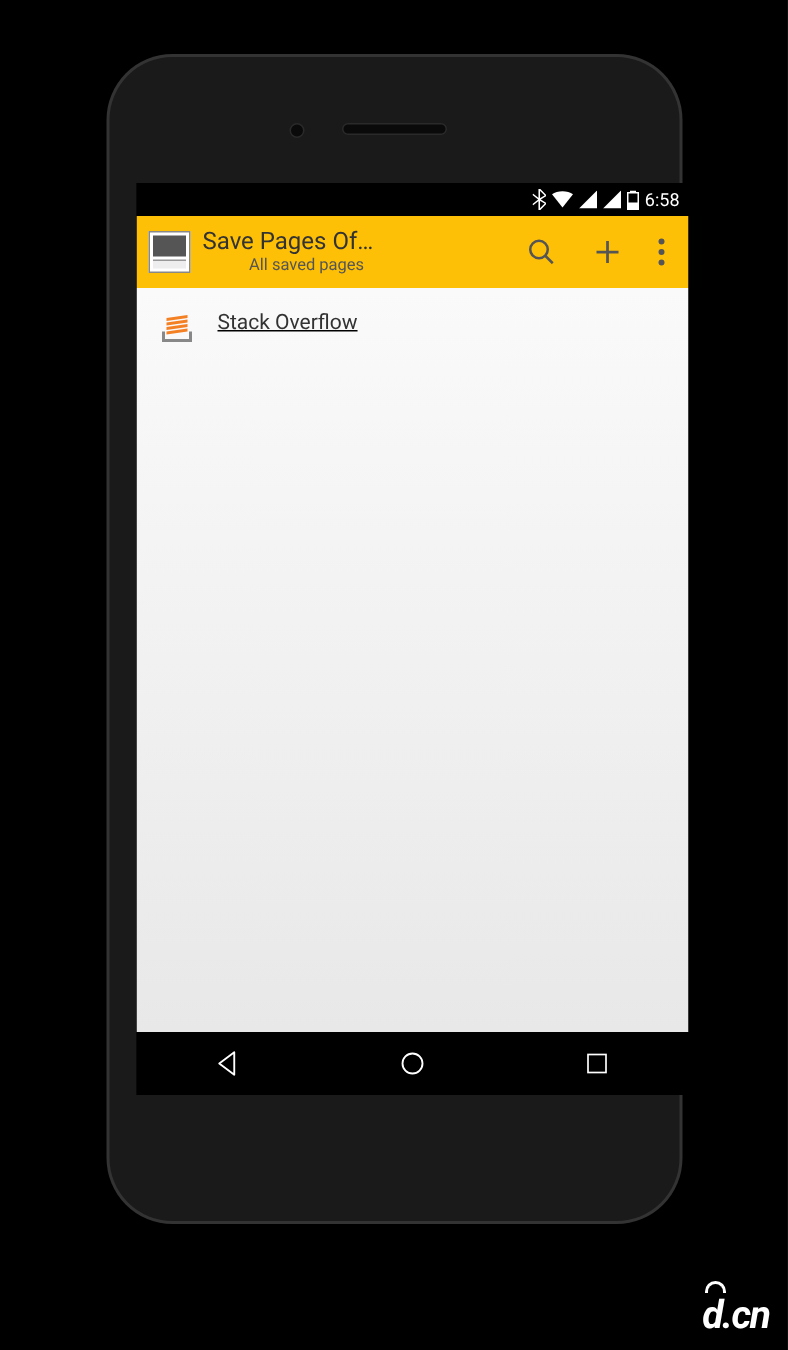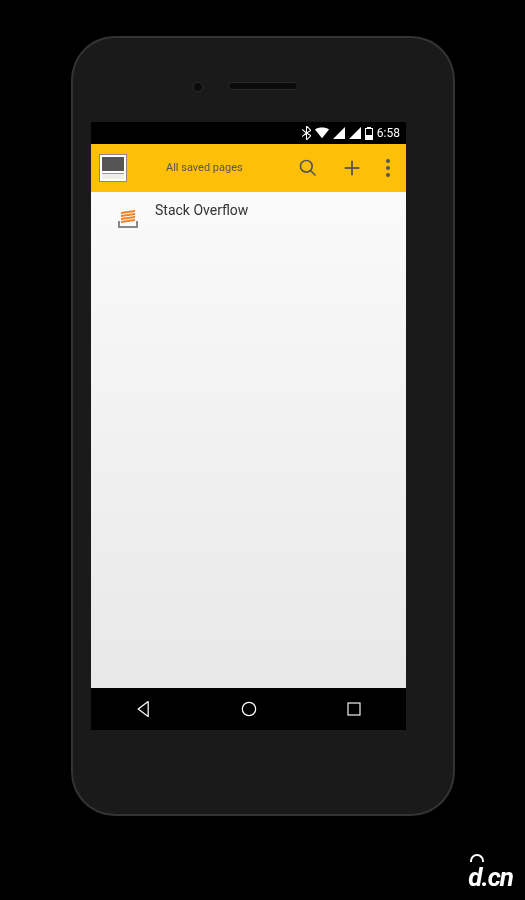--- a/index.html
+++ b/index.html
@@ -39,21 +39,21 @@
       width: 10px;
       height: 10px;
       background: #0a0a0a;
       border-radius: 50%;
       border: 1px solid #2a2a2a;
     }
     .screen {
       position: absolute;
       top: 84px;
       left: 18px;
-      width: 315px;
+      width: 368px;
       height: 608px;
       background: #000;
       overflow: hidden;
     }
     .status-bar {
       height: 22px;
       background: #000;
       display: flex;
       align-items: center;
       justify-content: flex-end;
@@ -134,23 +134,25 @@
       height: 4px;
       background: #555;
       border-radius: 50%;
     }
     .content {
       height: calc(100% - 22px - 48px - 42px);
       background: linear-gradient(to bottom, #fafafa, #e8e8e8);
     }
     .list-item {
       display: flex;
-      padding: 10px 24px;
+      align-items: center;
+      padding: 10px 14px;
       gap: 14px;
       cursor: pointer;
+      text-decoration: underline;
     }
     .list-icon {
       width: 26px;
       height: 26px;
       position: relative;
       display: flex;
       align-items: flex-end;
       justify-content: center;
     }
     .so-stack {
@@ -257,20 +259,21 @@
         </svg>
       <span>6:58</span>
     </div>
 
     <div class="app-bar">
       <div class="app-icon">
         <div class="app-icon-top"></div>
         <div class="app-icon-bottom"></div>
       </div>
       <div class="app-title-group">
+        <div class="app-title">Save Pages Of…</div>
         <div class="app-subtitle">All saved pages</div>
       </div>
       <div class="action-btn">
         <svg width="20" height="20" viewBox="0 0 24 24">
             <circle cx="10" cy="10" r="7"></circle>
             <line x1="15" y1="15" x2="21" y2="21"></line>
           </svg>
       </div>
       <div class="action-btn">
         <svg width="22" height="22" viewBox="0 0 24 24">

